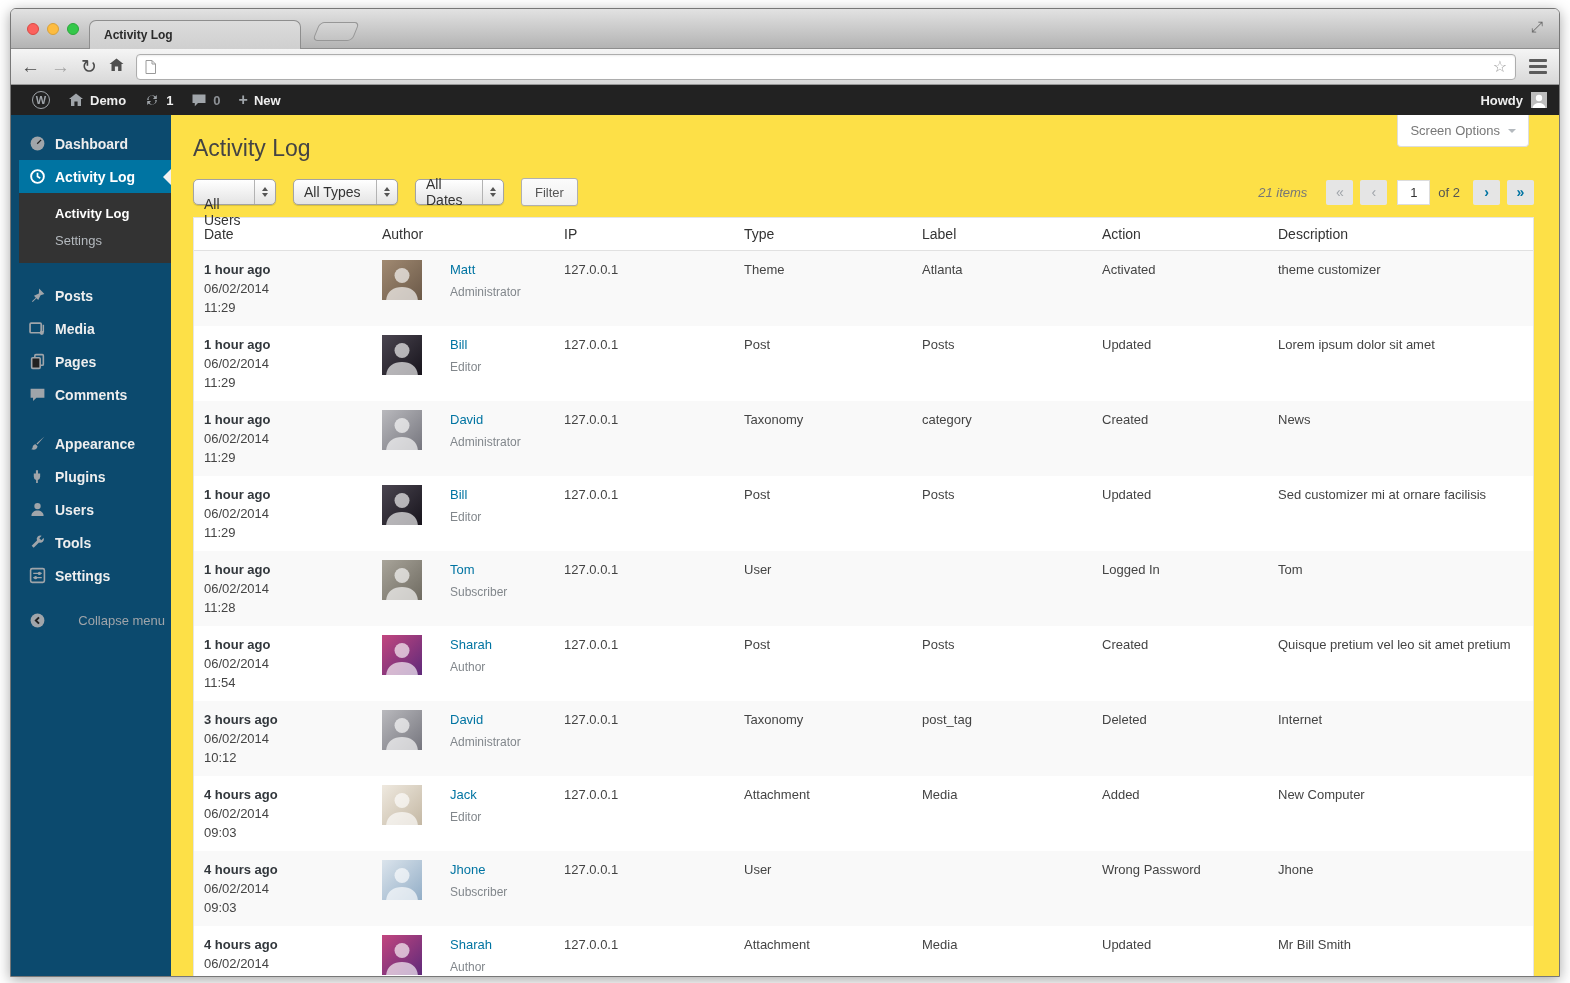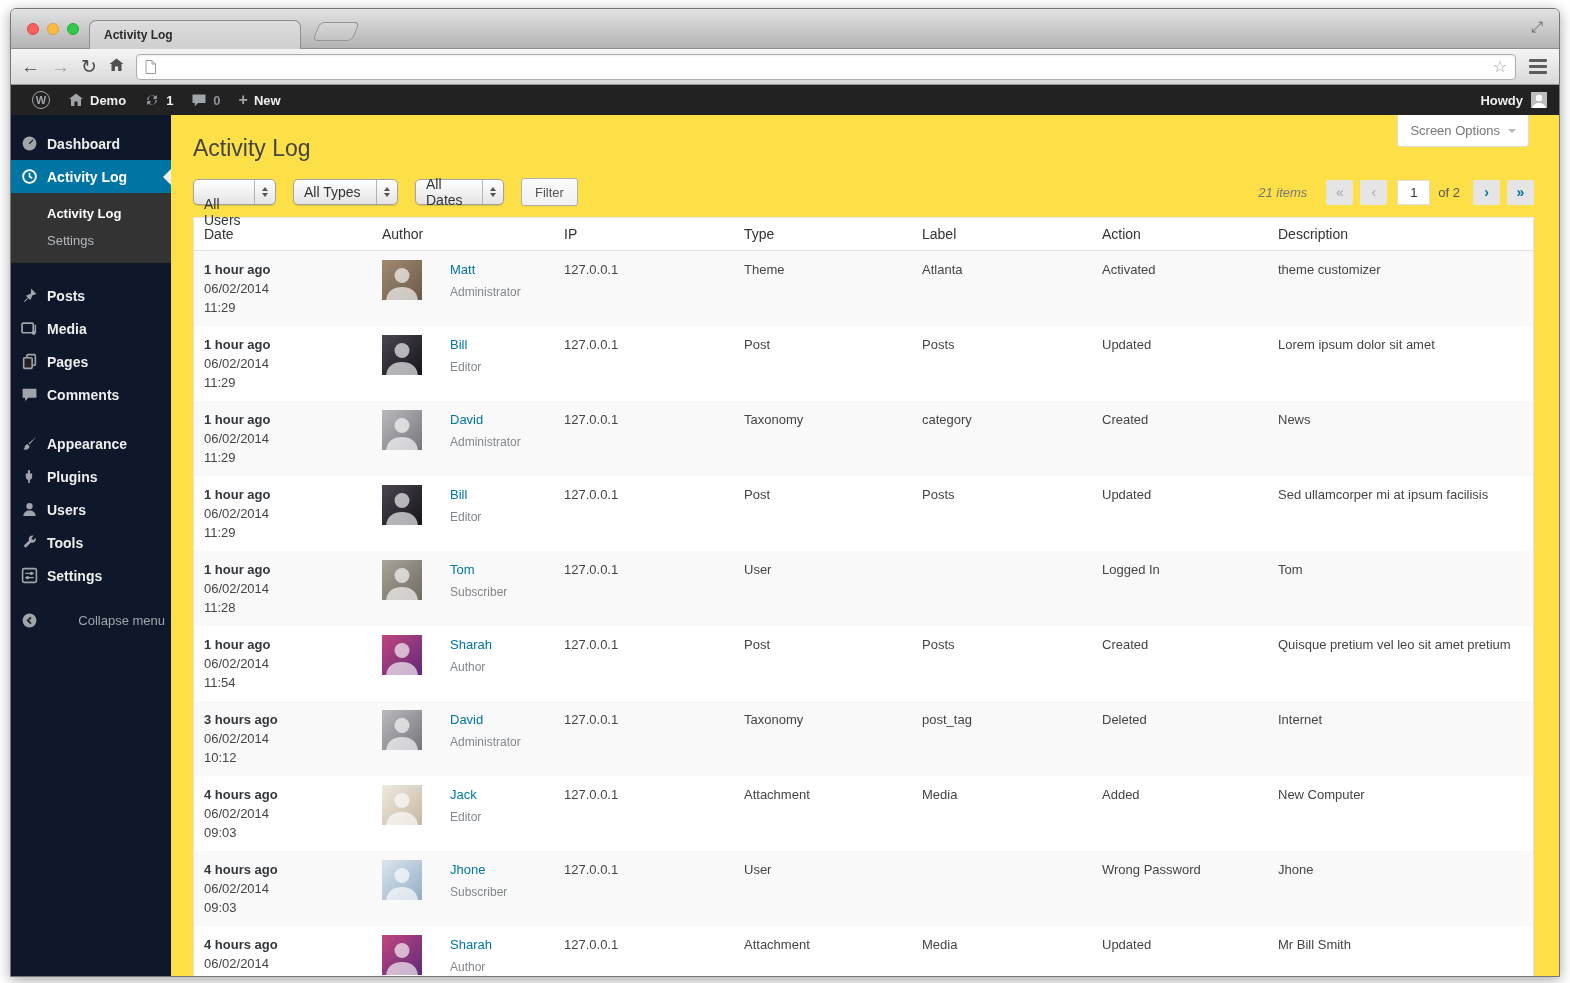--- a/index.html
+++ b/index.html
@@ -52,21 +52,21 @@
   .ab-count-dim { color:#8d9196; font-weight:600; }
   .ab-plus { font-size:16px; font-weight:700; color:#a0a5aa; line-height:1; }
   .ab-right { margin-left:auto; display:flex; align-items:center; gap:8px; font-weight:600; }
   .ab-avatar { width:16px; height:16px; background:#bdbdbd; position:relative; overflow:hidden; }
   .ab-avatar svg { position:absolute; inset:0; }
 
   
   .main { display:flex; height:863px; }
 
   
-  .sidebar { width:160px; background:#0f172a; flex-shrink:0; padding-top:12px; color:#eee; }
+  .sidebar { width:160px; background:#0c4a6e; flex-shrink:0; padding-top:12px; color:#eee;padding-left:8px; }
   .menu-item { display:flex; align-items:center; gap:9px; padding:8px 6px 8px 10px;
                font-size:14px; font-weight:600; cursor:default; }
   .mi-icon { width:17px; height:17px; flex-shrink:0; color:#a0a5aa; display:flex; align-items:center; }
   .mi-icon svg { width:17px; height:17px; fill:#a0a5aa; }
   .menu-item.active { background:#0074a2; color:#fff; position:relative; }
   .menu-item.active .mi-icon svg { fill:#fff; }
   .menu-item.active::after { content:""; position:absolute; right:0; top:50%; margin-top:-8px;
                border:8px solid transparent; border-right-color:#f1f1f1; }
   .submenu { background:#333; padding:7px 0 9px; }
   .submenu-item { padding:6px 8px 6px 36px; font-size:13px; color:#b4b9be; cursor:default; }
@@ -472,21 +472,21 @@
       </span>
       <span>
         <a class="author-name">Bill</a>
         <div class="author-role">Editor</div>
       </span>
     </div>
     <div class="cell">127.0.0.1</div>
     <div class="cell">Post</div>
     <div class="cell">Posts</div>
     <div class="cell">Updated</div>
-    <div class="cell">Sed ullamcorper mi at ipsum facilisis</div>
+    <div class="cell">Sed customizer mi at ornare facilisis</div>
   </div>
 
   <div class="t-row">
     <div class="cell">
       <div class="date-ago">1 hour ago</div>
       <div>06/02/2014</div>
       <div>11:28</div>
     </div>
     <div class="cell author-cell">
       <span class="avatar" style="background: linear-gradient(135deg, rgb(168, 164, 154), rgb(111, 107, 97));">

